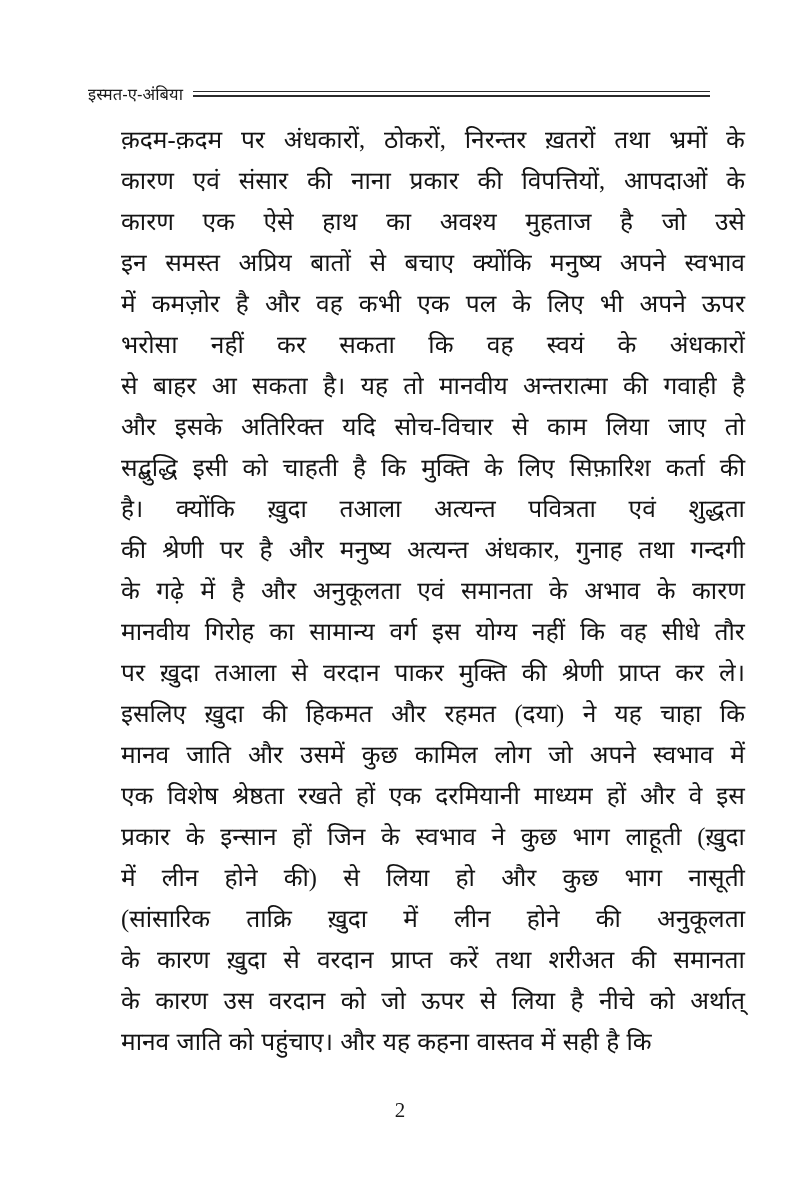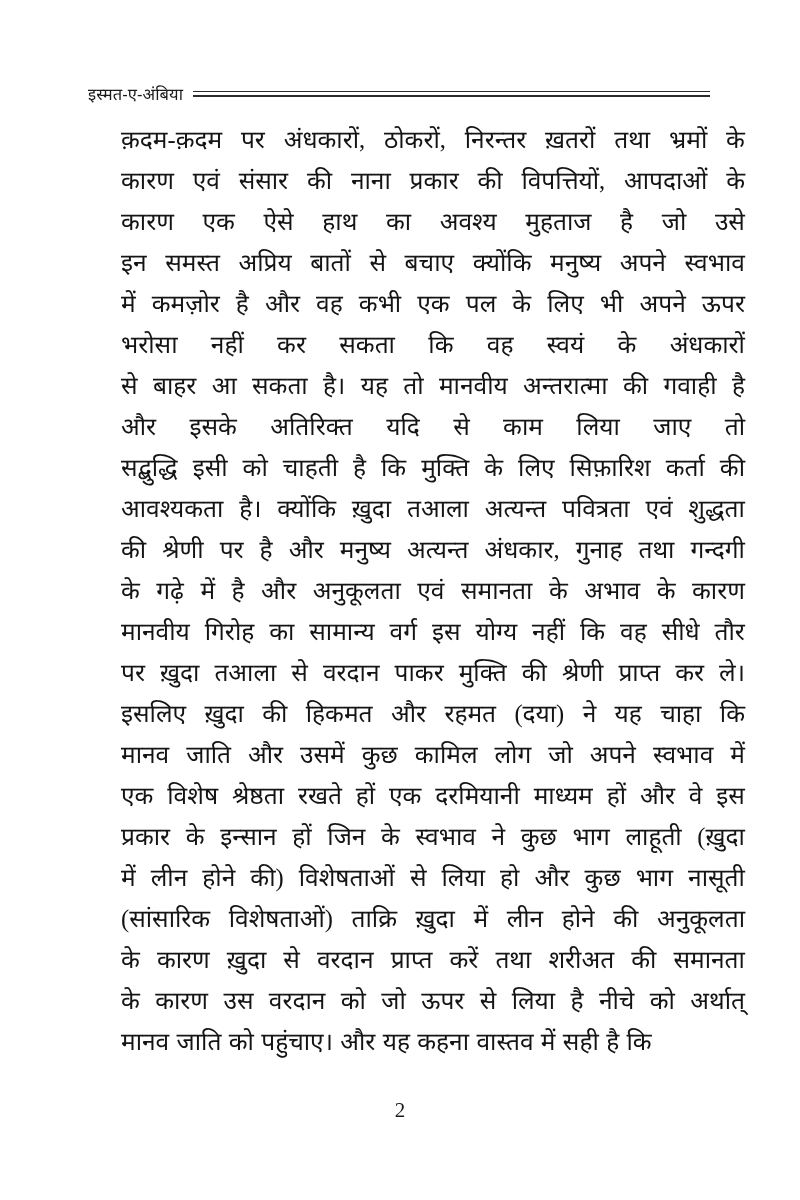--- a/index.html
+++ b/index.html
@@ -198,20 +198,21 @@
         <span class="w">अन्तरात्मा</span>
         <span class="w">की</span>
         <span class="w">गवाही</span>
         <span class="w">है</span>
       </div>
       <div class="line">
         <span class="w">और</span>
         <span class="w">इसके</span>
         <span class="w">अतिरिक्त</span>
         <span class="w">यदि</span>
+        <span class="w">सोच-विचार</span>
         <span class="w">से</span>
         <span class="w">काम</span>
         <span class="w">लिया</span>
         <span class="w">जाए</span>
         <span class="w">तो</span>
       </div>
       <div class="line">
         <span class="w">सद्बुद्धि</span>
         <span class="w">इसी</span>
         <span class="w">को</span>
@@ -219,21 +220,20 @@
         <span class="w">है</span>
         <span class="w">कि</span>
         <span class="w">मुक्ति</span>
         <span class="w">के</span>
         <span class="w">लिए</span>
         <span class="w">सिफ़ारिश</span>
         <span class="w">कर्ता</span>
         <span class="w">की</span>
       </div>
       <div class="line">
-        <span class="w">आवश्यकता</span>
         <span class="w">है।</span>
         <span class="w">क्योंकि</span>
         <span class="w">ख़ुदा</span>
         <span class="w">तआला</span>
         <span class="w">अत्यन्त</span>
         <span class="w">पवित्रता</span>
         <span class="w">एवं</span>
         <span class="w">शुद्धता</span>
       </div>
       <div class="line">
@@ -343,32 +343,30 @@
         <span class="w">कुछ</span>
         <span class="w">भाग</span>
         <span class="w">लाहूती</span>
         <span class="w">(ख़ुदा</span>
       </div>
       <div class="line">
         <span class="w">में</span>
         <span class="w">लीन</span>
         <span class="w">होने</span>
         <span class="w">की)</span>
-        <span class="w">विशेषताओं</span>
         <span class="w">से</span>
         <span class="w">लिया</span>
         <span class="w">हो</span>
         <span class="w">और</span>
         <span class="w">कुछ</span>
         <span class="w">भाग</span>
         <span class="w">नासूती</span>
       </div>
       <div class="line">
         <span class="w">(सांसारिक</span>
-        <span class="w">विशेषताओं)</span>
         <span class="w">ताक्रि</span>
         <span class="w">ख़ुदा</span>
         <span class="w">में</span>
         <span class="w">लीन</span>
         <span class="w">होने</span>
         <span class="w">की</span>
         <span class="w">अनुकूलता</span>
       </div>
       <div class="line">
         <span class="w">के</span>

